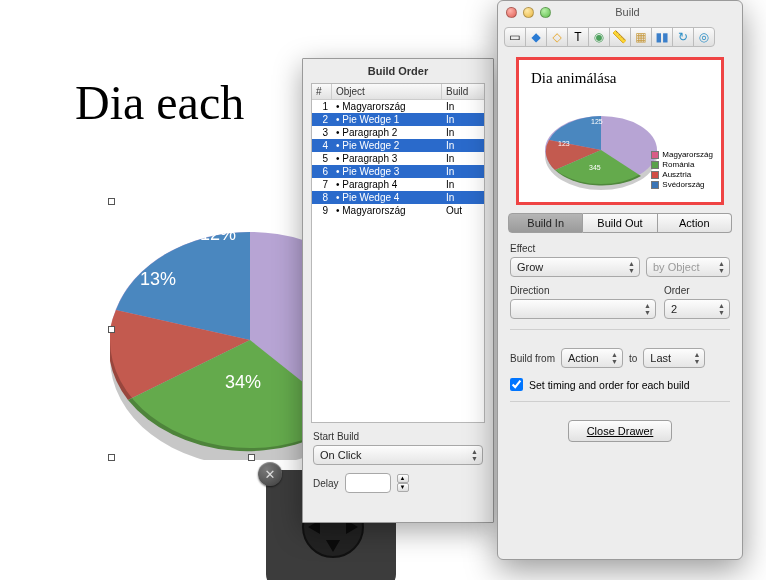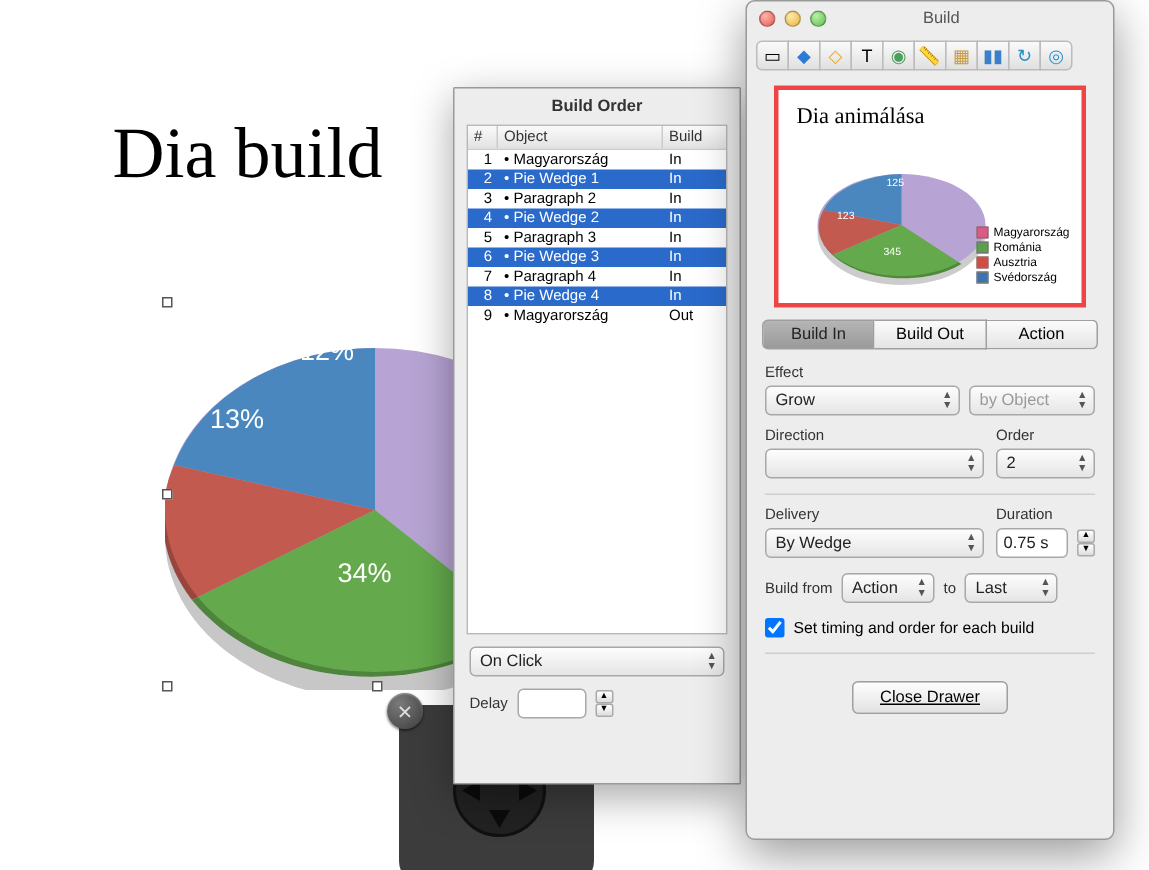--- a/index.html
+++ b/index.html
@@ -95,21 +95,21 @@
   background:#3c3c3c; border-radius:16px; }
 .dark-glyph svg { position:absolute; left:32px; top:22px;}
 .dark-close { position:absolute; left:258px; top:462px; width:24px;height:24px; border-radius:50%;
   background:radial-gradient(circle at 35% 30%, #7a7a7a,#3e3e3e); color:#ddd; display:flex; align-items:center; justify-content:center; font-size:13px;
   box-shadow:0 1px 2px rgba(0,0,0,.6), inset 0 1px 1px rgba(255,255,255,.25);}
 </style>
 </head>
 <body>
 
 <div class="canvas">
-  <div class="slide-title">Dia build</div>
+  <div class="slide-title">Dia each</div>
 
   <svg class="slide-pie" viewBox="0 0 280 260">
     <ellipse cx="140" cy="140" rx="140" ry="108" fill="#b7a4d4"></ellipse>
     <path d="M140 140 L140 32 A140 108 0 0 0 6 110 Z" fill="#4a87bf"></path>
     <path d="M140 140 L6 110 A140 108 0 0 0 18 200 Z" fill="#c35a4f"></path>
     <path d="M140 140 L18 200 A140 108 0 0 0 238 218 Z" fill="#64aa4c"></path>
     <ellipse cx="140" cy="152" rx="140" ry="108" fill="none" stroke="#3d6b33" stroke-width="0"></ellipse>
     <path d="M0 140 A140 108 0 0 0 280 140 L280 158 A140 108 0 0 1 0 158 Z" fill="rgba(0,0,0,.22)"></path>
     <text x="90" y="40" fill="#fff" font-size="18">12%</text>
     <text x="30" y="85" fill="#fff" font-size="18">13%</text>
@@ -180,20 +180,21 @@
           <div class="c-build">In</div>
         </div>
         <div class="order-row">
           <div class="c-num">9</div>
           <div class="c-obj">• Magyarország</div>
           <div class="c-build">Out</div>
         </div>
       </div>
   </div>
   <div class="order-footer">
+    <div class="lbl">Start Build</div>
     <div class="dropdown" style="width:100%;">
       <span>On Click</span>
         <span class="arrows">▲<br>▼</span>
     </div>
     <div class="row" style="margin-top:8px;">
       <span class="lbl" style="margin:0;">Delay</span>
       <div class="dropdown" style="width:46px; background:#fff;">
         <span></span>
       </div>
       <div class="stepper">
@@ -287,41 +288,20 @@
           <div class="lbl">Order</div>
           <div class="dropdown">
             <span>2</span>
               <span class="arrows">▲<br>▼</span>
           </div>
         </div>
       </div>
     </div>
 
     <div class="pb-section">
-      <div class="cols">
-        <div>
-          <div class="lbl">Delivery</div>
-          <div class="dropdown">
-            <span>By Wedge</span>
-              <span class="arrows">▲<br>▼</span>
-          </div>
-        </div>
-        <div class="narrow">
-          <div class="lbl">Duration</div>
-          <div class="row">
-            <div class="dropdown" style="flex:1; background:#fff; padding:0 4px;">
-              <span>0.75 s</span>
-            </div>
-            <div class="stepper">
-                <div>▲</div>
-                <div>▼</div>
-              </div>
-          </div>
-        </div>
-      </div>
       <div class="row" style="margin-top:10px;">
         <span class="lbl" style="margin:0;">Build from</span>
         <div class="dropdown" style="width:62px;">
           <span>Action</span>
             <span class="arrows">▲<br>▼</span>
         </div>
         <span class="lbl" style="margin:0;">to</span>
         <div class="dropdown" style="width:62px;">
           <span>Last</span>
             <span class="arrows">▲<br>▼</span>

